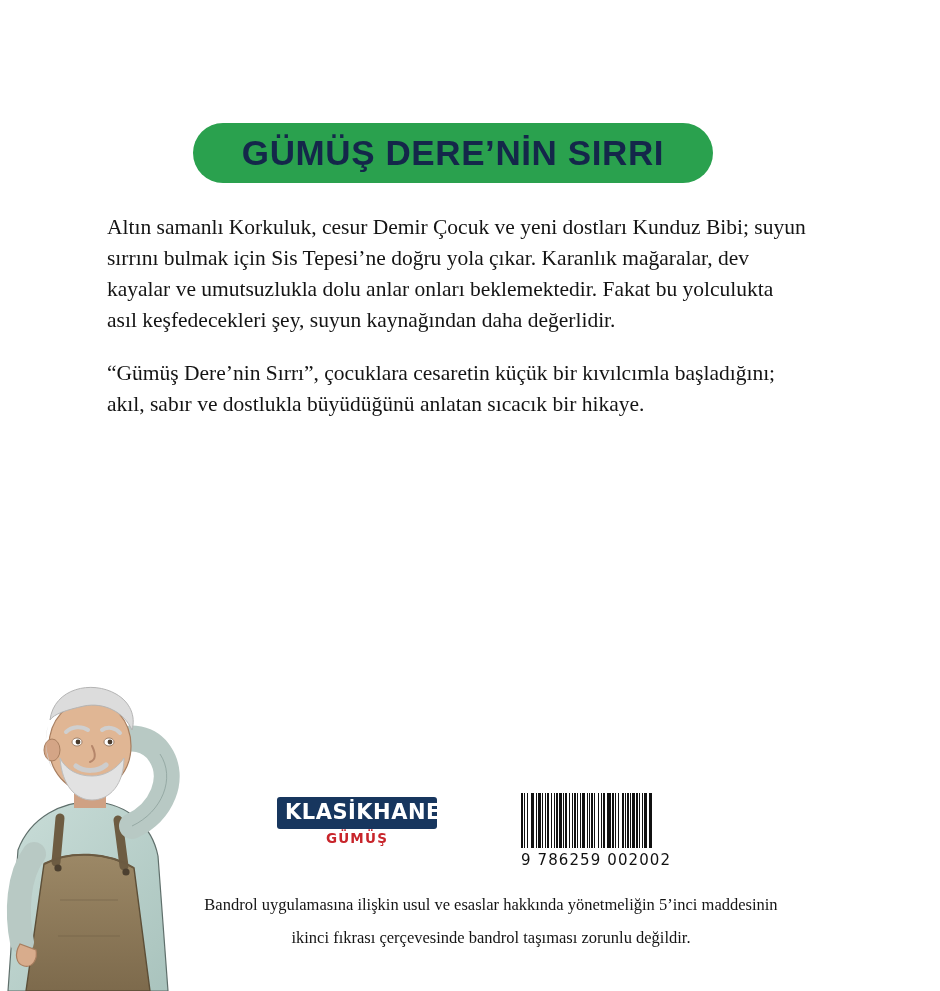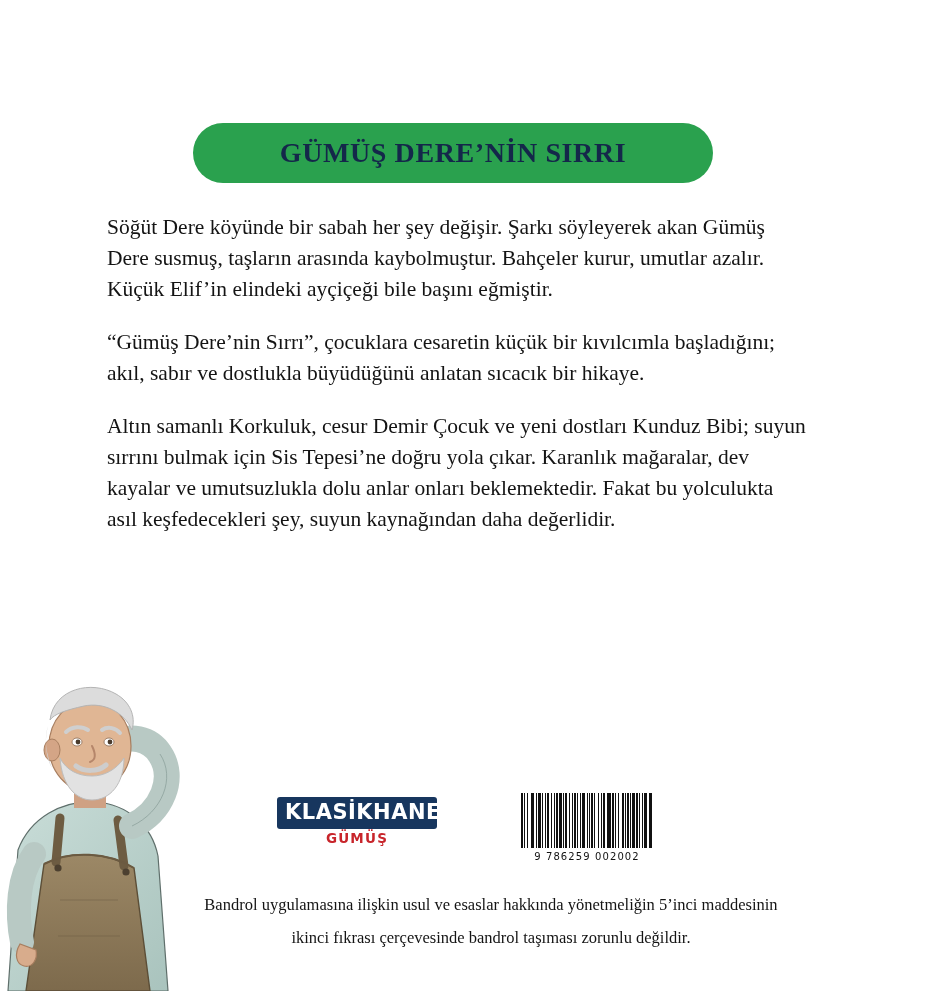--- a/index.html
+++ b/index.html
@@ -34,23 +34,23 @@
     width: 100%;
     height: 100%;
     background: #2aa14e;
     border-radius: 32px;
     display: flex;
     align-items: center;
     justify-content: center;
     box-sizing: border-box;
   }
   .title-text {
-    font-family: Liberation Serif, serif;
+    font-family: Liberation Sans, sans-serif;
     font-weight: bold;
-    font-size: 28px;
+    font-size: 35px;
     letter-spacing: 0.6px;
     color: #14274a;
     white-space: nowrap;
   }
 
   
   .blurb {
     position: absolute;
     left: 107px;
     top: 212px;
@@ -120,21 +120,21 @@
     width: 132px;
     gap: 0;
   }
   .bars i {
     display: block;
     height: 100%;
     background: #111111;
   }
   .barcode-number {
     font-family: "DejaVu Sans", sans-serif;
-    font-size: 10px;
+    font-size: 15px;
     letter-spacing: 1.1px;
     color: #111111;
     text-align: center;
     margin-top: 3px;
     white-space: nowrap;
   }
 
   
   .legal {
     position: absolute;
@@ -153,23 +153,22 @@
 
 <div class="page">
 
   <div class="title-wrap">
     <div class="title-pill">
       <span class="title-text">GÜMÜŞ DERE’NİN SIRRI</span>
     </div>
   </div>
 
   <div class="blurb">
-    <p>Söğüt Dere köyünde bir sabah her şey değişir. Şarkı söyleyerek akan Gümüş Dere susmuş, taşların arasında kaybolmuştur. Bahçeler kurur, umutlar azalır. Küçük Elif’in elindeki ayçiçeği bile başını eğmiştir.</p>
+    <p>Altın samanlı Korkuluk, cesur Demir Çocuk ve yeni dostları Kunduz Bibi; suyun sırrını bulmak için Sis Tepesi’ne doğru yola çıkar. Karanlık mağaralar, dev kayalar ve umutsuzlukla dolu anlar onları beklemektedir. Fakat bu yolculukta asıl keşfedecekleri şey, suyun kaynağından daha değerlidir.</p>
     <p>“Gümüş Dere’nin Sırrı”, çocuklara cesaretin küçük bir kıvılcımla başladığını; akıl, sabır ve dostlukla büyüdüğünü anlatan sıcacık bir hikaye.</p>
-    <p>Altın samanlı Korkuluk, cesur Demir Çocuk ve yeni dostları Kunduz Bibi; suyun sırrını bulmak için Sis Tepesi’ne doğru yola çıkar. Karanlık mağaralar, dev kayalar ve umutsuzlukla dolu anlar onları beklemektedir. Fakat bu yolculukta asıl keşfedecekleri şey, suyun kaynağından daha değerlidir.</p>
   </div>
 
   <div class="illustration">
     <svg viewBox="0 0 215 341" width="215" height="341" aria-hidden="true">
       <defs>
         <linearGradient id="overallG" x1="0" y1="0" x2="0" y2="1">
           <stop offset="0%" stop-color="#9c8866"></stop>
           <stop offset="100%" stop-color="#7d6a4c"></stop>
         </linearGradient>
         <linearGradient id="shirtG" x1="0" y1="0" x2="1" y2="1">

